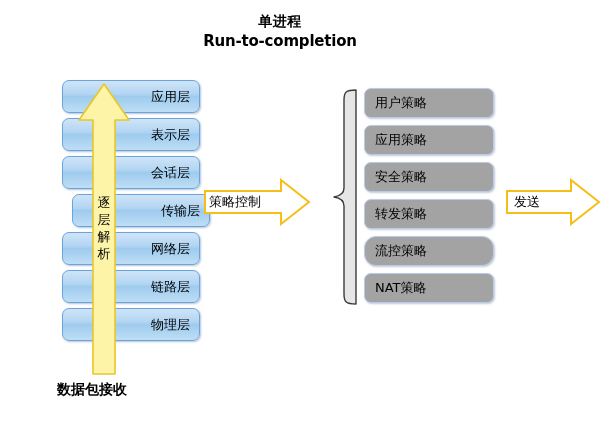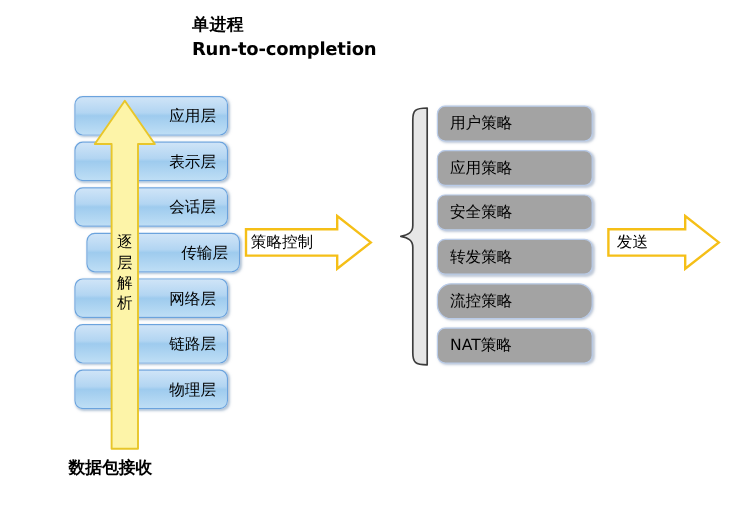--- a/index.html
+++ b/index.html
@@ -22,20 +22,21 @@
     width: 616px;
     height: 424px;
   }
 
   
   .title-block {
     position: absolute;
     left: 160px;
     top: 12px;
     width: 240px;
+    text-align: center;
     line-height: 1.35;
   }
   .title-line1 {
     font-size: 14px;
     font-weight: bold;
     letter-spacing: 0.5px;
   }
   .title-line2 {
     font-size: 15px;
     font-weight: bold;
@@ -46,21 +47,21 @@
   .layer-stack {
     position: absolute;
     left: 62px;
     top: 80px;
     width: 128px;
     height: 264px;
   }
   .layer-box {
     position: absolute;
     left: 0;
-    width: 128px;
+    width: 138px;
     height: 33px;
     box-sizing: border-box;
     border: 1px solid #6ba3dd;
     border-radius: 7px;
     background: linear-gradient(to bottom, #cfe4f7 0%, #b2d5f2 42%, #9ecbee 50%, #bedef5 100%);
     box-shadow: 1px 1px 2px rgba(120,150,180,0.55);
   }
   .layer-label {
     position: absolute;
     right: 9px;

